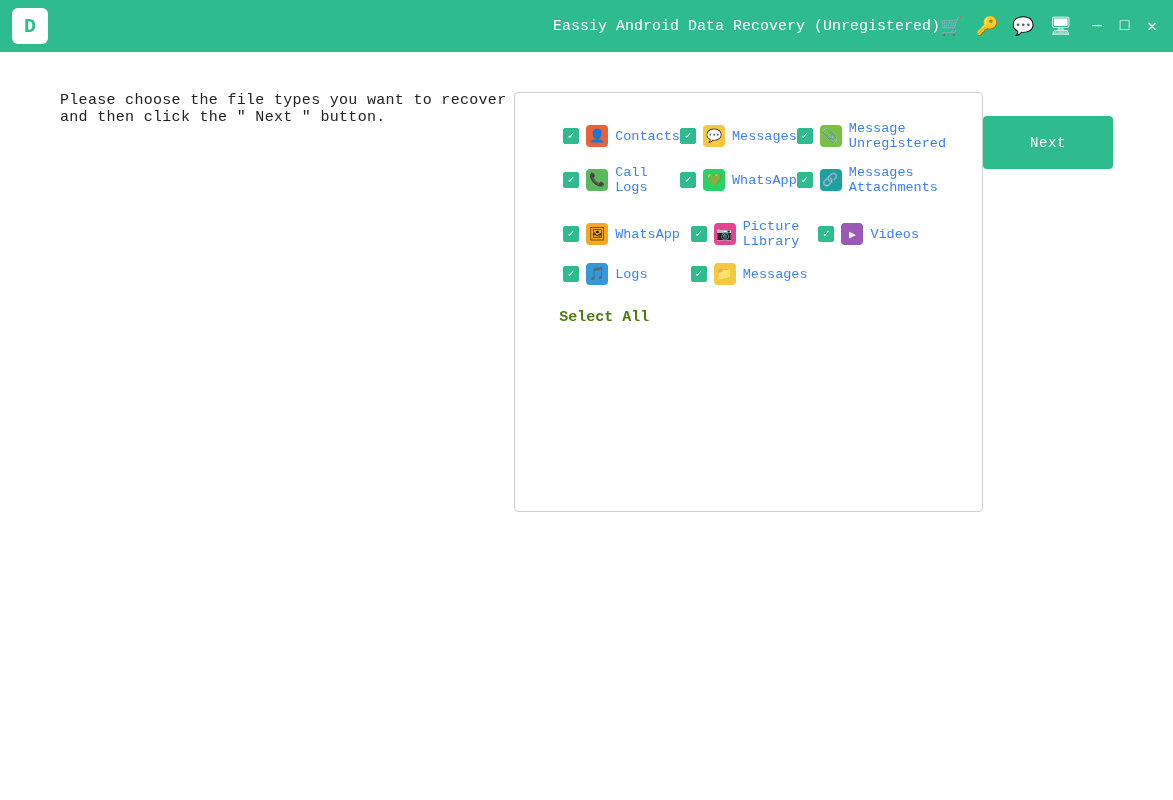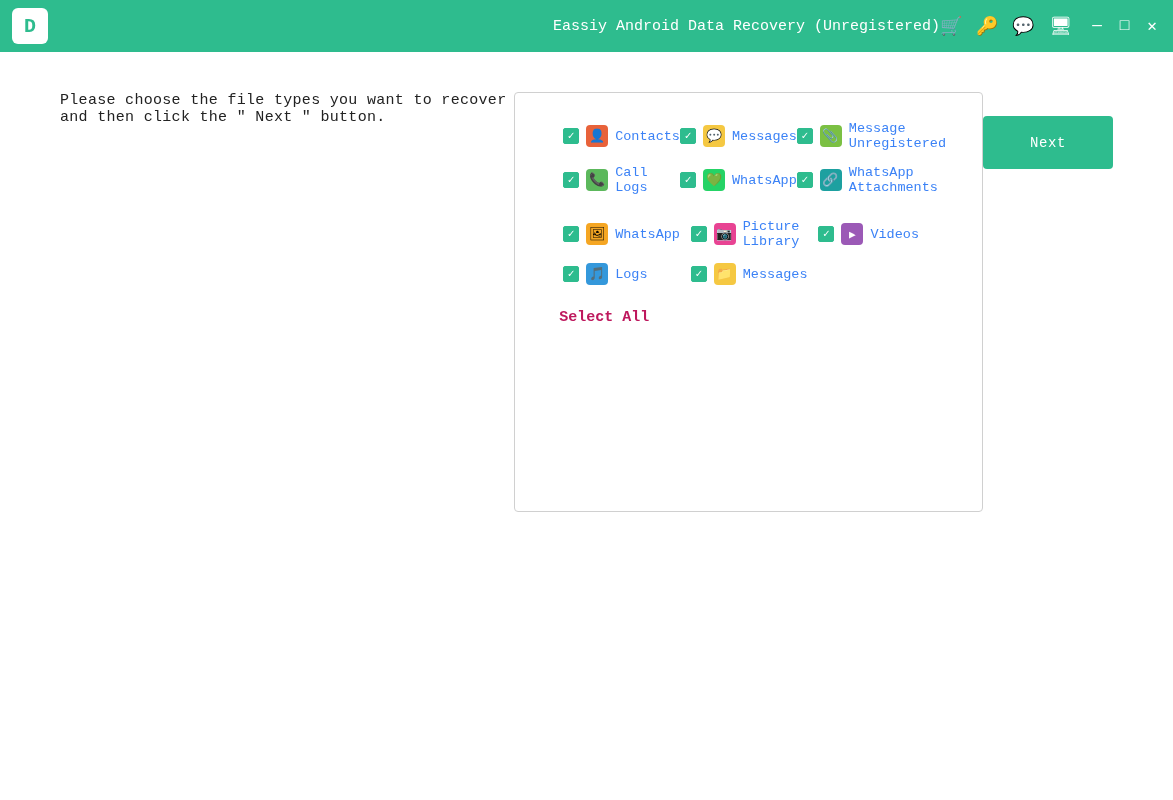--- a/index.html
+++ b/index.html
@@ -166,21 +166,21 @@
     .select-all-row {
       display: flex;
       align-items: center;
       gap: 8px;
       margin-top: 6px;
     }
     .select-all-label {
       font-family: 'Courier New', Courier, monospace;
       font-size: 15px;
       font-weight: bold;
-      color: #be185d;
+      color: #4d7c0f;
     }
 
     
     .bottom-bar {
       display: flex;
       justify-content: flex-end;
       margin-top: 24px;
     }
     .next-button {
       background: #2ebc8e;
@@ -249,21 +249,21 @@
 
       <div class="checkbox-item">
         <div class="cb"></div>
         <div class="item-icon icon-whatsapp">💚</div>
         <span class="item-label">WhatsApp</span>
       </div>
 
       <div class="checkbox-item">
         <div class="cb"></div>
         <div class="item-icon icon-wa-attach">🔗</div>
-        <span class="item-label">WhatsApp Attachments</span>
+        <span class="item-label">Messages Attachments</span>
       </div>
     </div>
 
 
     <div class="items-grid">
 
       <div class="checkbox-item">
         <div class="cb"></div>
         <div class="item-icon icon-gallery">🖼</div>
         <span class="item-label">WhatsApp</span>

